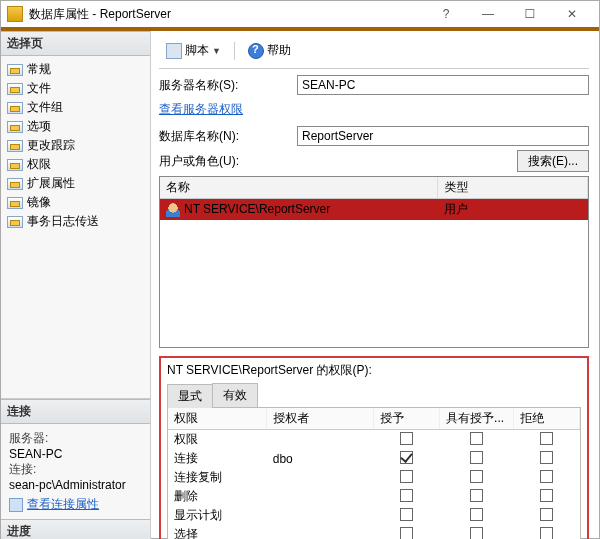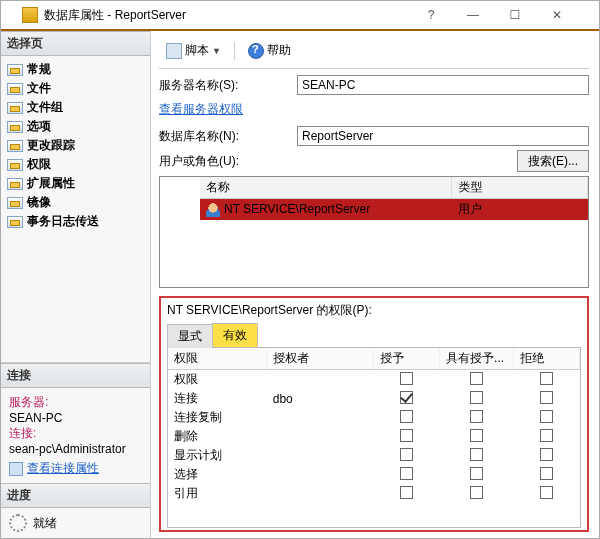--- a/index.html
+++ b/index.html
@@ -9,52 +9,52 @@
     font-size: 12px;
     background: #fff;
     color: #000;
     width: 600px;
     height: 539px;
     overflow: hidden;
   }
   .window { width: 600px; height: 539px; border: 1px solid #aaa; display: flex; flex-direction: column; }
   .titlebar {
     height: 30px; display: flex; align-items: center; background: #fff;
-    border-bottom: 2px solid #a16207; padding: 0 21px; justify-content: flex-end;
+    border-bottom: 4px solid #a16207; padding: 0 6px; justify-content: flex-end;
   }
   .title-icon {
     width: 16px; height: 16px; background: linear-gradient(#f5c84c,#d9a20a);
     border: 1px solid #b8860b; margin-right: 6px;
   }
   .titlebar-title { flex: 1; font-size: 12px; }
   .titlebar-controls { display: flex; }
   .tbtn { width: 42px; height: 28px; display:flex; align-items:center; justify-content:center; color:#555; cursor:pointer;}
   .content { flex:1; display:flex; }
   .left-pane {
     width: 150px; border-right: 1px solid #ccc; display:flex; flex-direction:column;
     background:#f7f7f7;
   }
   .section-hdr {
     background: linear-gradient(#eef0f2,#dfe3e6);
     border-bottom:1px solid #bbb; border-top:1px solid #bbb;
     padding:3px 6px; font-weight:bold; color:#333;
   }
   .page-list { padding:4px 2px 4px 4px; flex:0 0 auto; }
-  .page-item { display:flex; align-items:center; padding:1px 2px; cursor:pointer; white-space:nowrap;font-weight:bold;}
+  .page-item { display:flex; align-items:center; padding:1px 2px; cursor:pointer; white-space:nowrap;}
   .page-item .picon {
     width:16px; height:12px; margin-right:4px; position:relative;
     background: linear-gradient(#fff,#cde0f2); border:1px solid #8aa5c2;
   }
   .page-item .picon::after{
     content:''; position:absolute; left:2px; top:3px; width:8px; height:4px;
     border:1px solid #b8860b; background:#f5c84c;
   }
   .spacer-flex { flex:1; border-bottom:1px solid #ccc; }
   .conn-block { padding:6px 8px; font-size:12px; }
-  .conn-block .lbl { color:#be185d; }
+  .conn-block .lbl { color:#404040; }
   .conn-link { color:#1a5fc7; text-decoration:underline; cursor:pointer; display:flex; align-items:center; margin-top:4px;}
   .conn-link .cicon{
     width:14px;height:14px;border:1px solid #7aa0d4;background:#cfe1f7;margin-right:4px;
   }
   .progress-block { padding:6px 8px; display:flex; align-items:center; }
   .spinner {
     width:18px; height:18px; border:2px dotted #888; border-radius:50%; margin-right:6px;
   }
   .right-pane {
     flex:1; display:flex; flex-direction:column; padding:6px 10px 6px 8px;
@@ -78,38 +78,38 @@
   }
   .link { color:#1a5fc7; text-decoration:underline; cursor:pointer; margin:2px 0 8px 0; display:inline-block;}
   .row-with-btn { display:flex; align-items:center; margin-bottom:4px;}
   .row-with-btn .flabel { width:138px; }
   .row-with-btn .filler { flex:1; }
   .winbtn {
     min-width:72px; height:22px; border:1px solid #888; background:#efefef; cursor:pointer;
     font-size:12px; padding:0 8px;
   }
   .users-grid {
-    border:1px solid #888; height:112px; overflow:auto; background:#fff; margin-bottom:8px;padding-left:40px;
+    border:1px solid #888; height:172px; overflow:auto; background:#fff; margin-bottom:8px;
   }
   .users-grid table { width:100%; border-collapse:collapse; }
   .users-grid th {
     text-align:left; font-weight:normal; background:#f3f3f3; border-right:1px solid #ddd;
     border-bottom:1px solid #ccc; padding:2px 6px; position:sticky; top:0;
   }
   .users-grid td { padding:2px 6px; }
   .users-grid tr.sel { background:#b91c1c; }
   .uicon { width:14px;height:14px;display:inline-block;vertical-align:middle;margin-right:4px;
     background:radial-gradient(circle at 50% 35%,#f2c28b 0 40%,transparent 41%),
                radial-gradient(circle at 50% 90%,#3b7fd1 0 55%,transparent 56%); }
   .perm-section {
     border:2px solid #d23b3b; padding:4px 6px 2px 6px; flex:1; display:flex; flex-direction:column;
   }
   .perm-title { margin-bottom:4px; }
   .tabs { display:flex; border-bottom:1px solid #bbb; }
-  .tab { padding:3px 10px; border:1px solid #bbb; border-bottom:none; background:#fde047; cursor:pointer; margin-right:-1px;}
+  .tab { padding:3px 10px; border:1px solid #bbb; border-bottom:none; background:#e5e5e5; cursor:pointer; margin-right:-1px;}
   .tab.active { background:#e5e5e5; position:relative; top:1px; }
   .perm-grid {
     border:1px solid #bbb; border-top:none; flex:1; overflow:auto; background:#fff;
   }
   .perm-grid table { width:100%; border-collapse:collapse; }
   .perm-grid th {
     text-align:left; font-weight:normal; border-bottom:1px solid #ccc; border-right:1px solid #eee;
     padding:2px 6px; position:sticky; top:0; background:#fafafa;
   }
   .perm-grid td { padding:1px 6px; }

